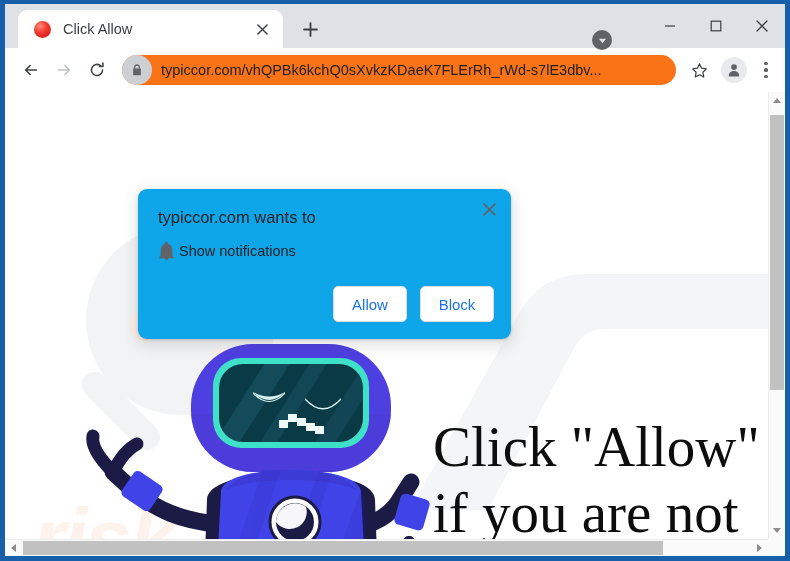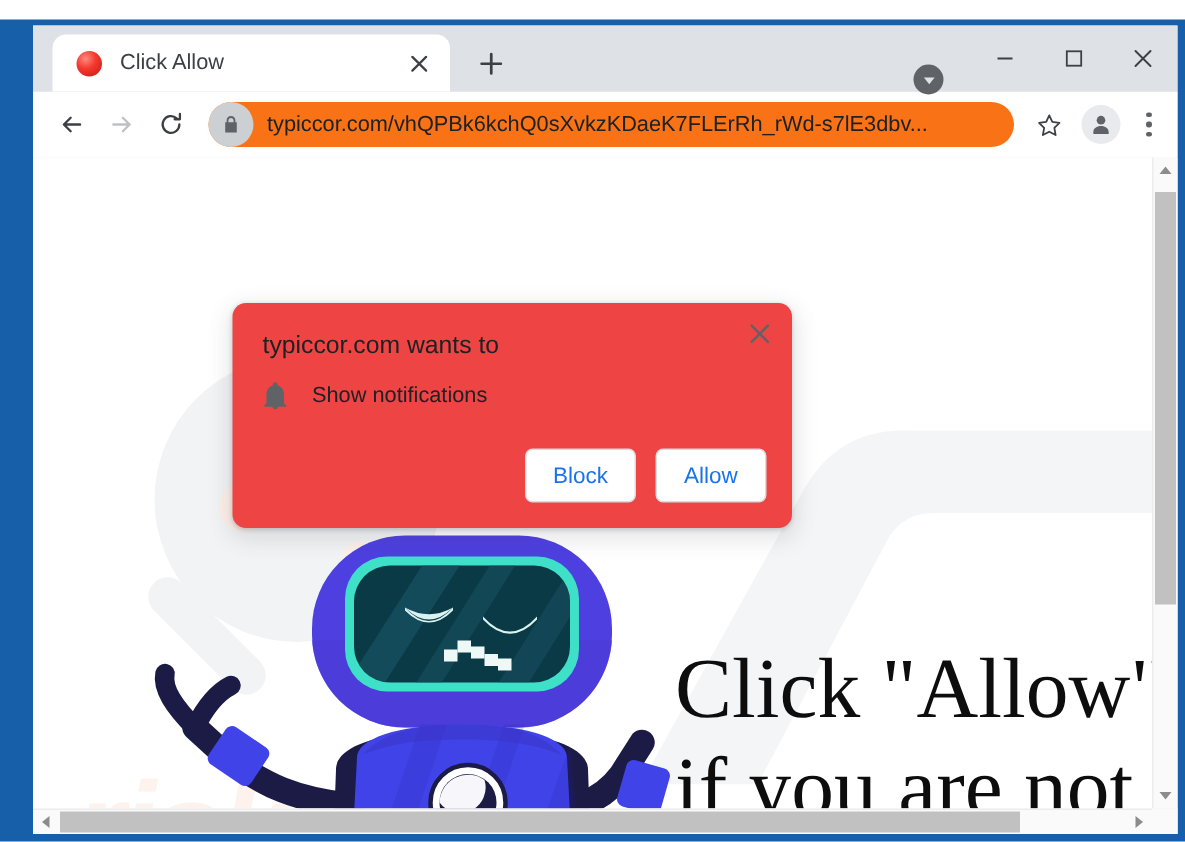--- a/index.html
+++ b/index.html
@@ -7,22 +7,21 @@
     width: 790px; height: 561px;
     overflow: hidden;
     font-family: "Liberation Sans", sans-serif;
     background: #ffffff;
   }
 
   
   .window {
     position: absolute; inset: 0;
     background: #175fa8;
-    padding: 4px 5px 5px 22px;
-    margin-top: 13px;
+    padding: 4px 5px 5px 5px;
   }
   .window-inner {
     position: relative;
     width: 100%; height: 100%;
     background: #dee1e6;
     display: flex; flex-direction: column;
   }
 
   
   .tabstrip {
@@ -193,38 +192,38 @@
     white-space: pre;
   }
 
   .robot { position: absolute; left: 62px; top: 232px; width: 380px; height: 310px; }
 
   
   .perm {
     position: absolute;
     left: 133px; top: 97px;
     width: 373px; height: 150px;
-    background: #ef4444;
+    background: #0ea5e9;
     border-radius: 9px;
     box-shadow: 0 1px 3px rgba(60,64,67,.22), 0 5px 14px 3px rgba(60,64,67,.13);
     z-index: 20;
   }
   .perm-close {
     position: absolute; right: 9px; top: 7px;
     width: 26px; height: 26px;
     display: flex; align-items: center; justify-content: center;
   }
   .perm-close svg { width: 13px; height: 13px; }
   .perm-title {
     position: absolute; left: 20px; top: 19px;
     font-size: 16.5px; color: #202124;
   }
   .perm-row {
     position: absolute; left: 20px; top: 52px;
-    display: flex; align-items: center; gap: 16px;
+    display: flex; align-items: center; gap: 4px;
   }
   .bell svg { width: 17px; height: 19px; display:block; }
   .perm-row-label { font-size: 14.5px; color: #202124; }
   .perm-actions {
     position: absolute; right: 17px; bottom: 17px;
     display: flex; gap: 13px;
   }
   .perm-btn {
     height: 36px;
     min-width: 74px;
@@ -477,22 +476,22 @@
           <div class="perm-title">typiccor.com wants to</div>
           <div class="perm-row">
             <span class="bell">
               <svg viewBox="0 0 18 20" fill="#5f6368">
                 <path d="M9 20c1.1 0 2-.9 2-2H7c0 1.1.9 2 2 2zm6.2-4.4V9.4c0-3.1-1.7-5.6-4.5-6.3v-.7c0-.9-.8-1.6-1.7-1.6s-1.7.7-1.7 1.6v.7C4.5 3.8 2.8 6.3 2.8 9.4v6.2l-1.6 1.7v.8h15.6v-.8l-1.6-1.7z"></path>
               </svg>
             </span>
             <span class="perm-row-label">Show notifications</span>
           </div>
           <div class="perm-actions">
+            <button class="perm-btn">Allow</button>
             <button class="perm-btn">Block</button>
-            <button class="perm-btn">Allow</button>
           </div>
         </div>
       </div>
 
       <div class="vscroll">
         <div class="arrow up">
             <span class="tri up"></span>
           </div>
         <div class="vthumb"></div>
         <div class="arrow down">

